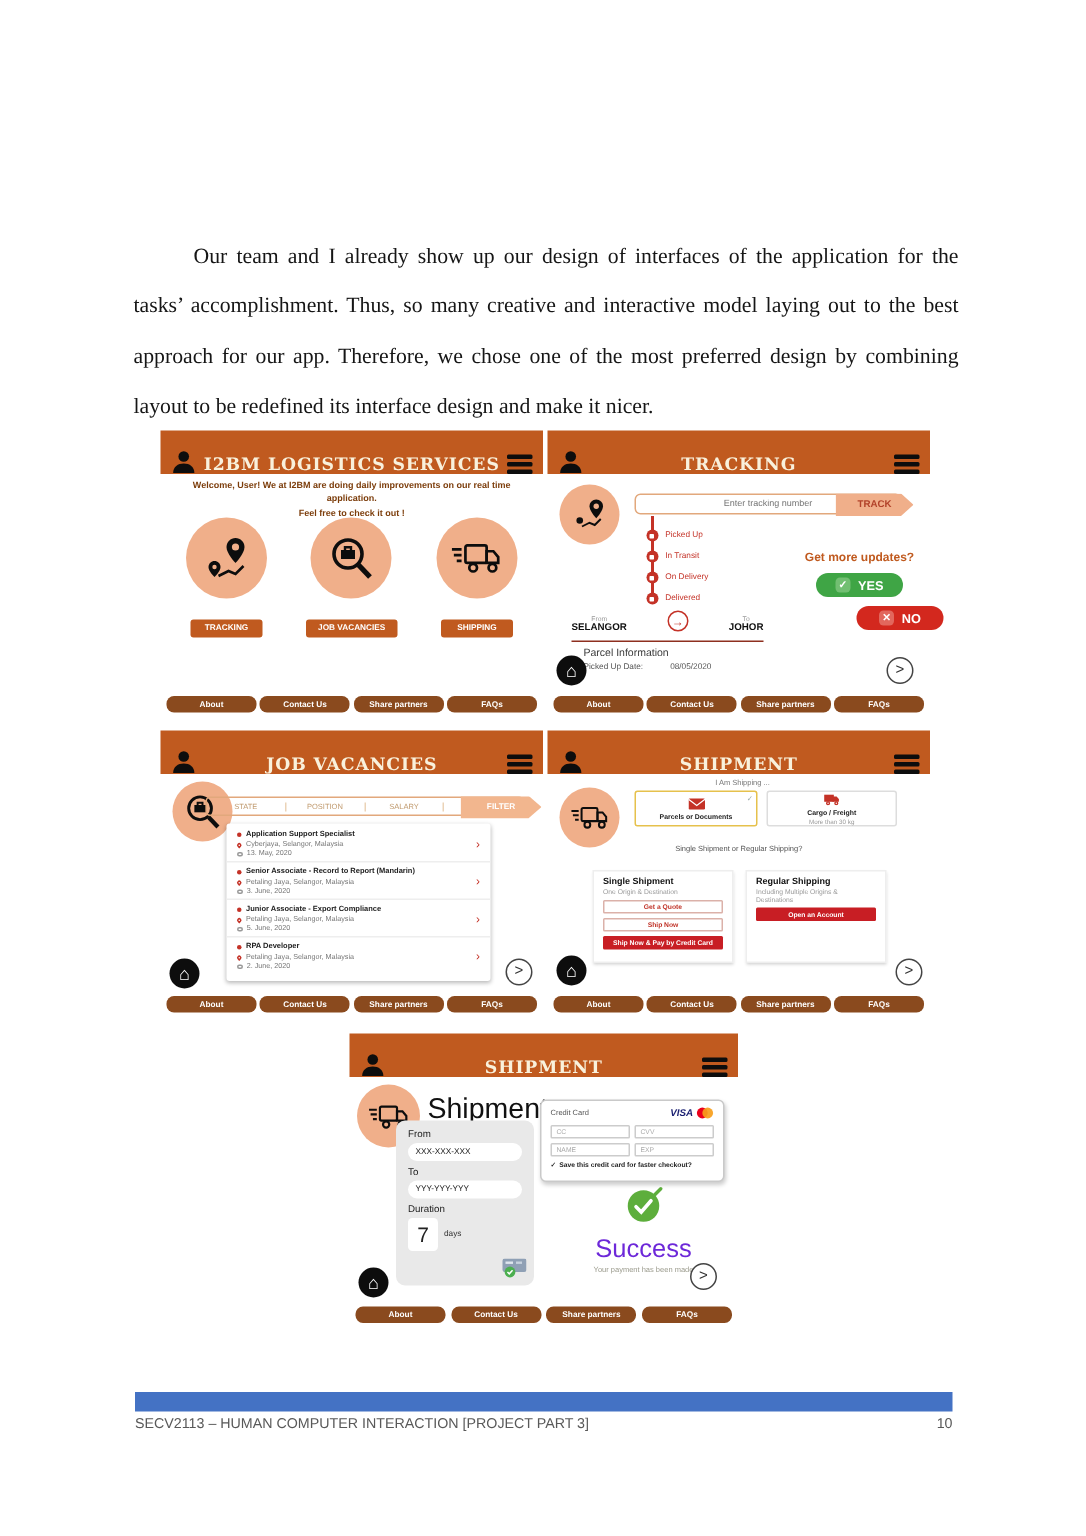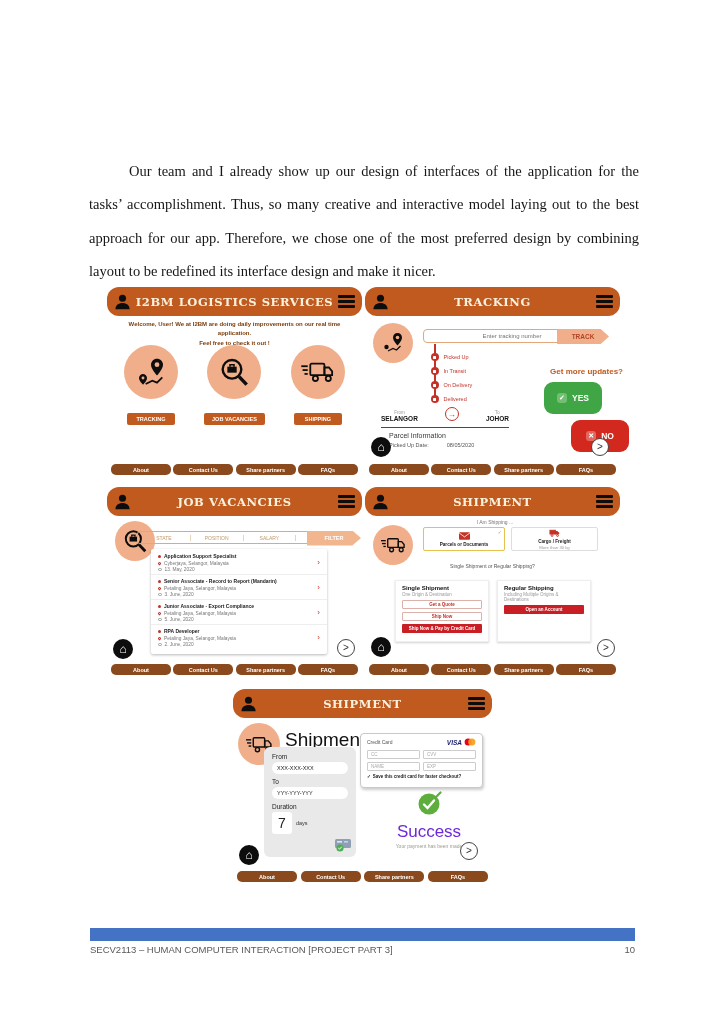--- a/index.html
+++ b/index.html
@@ -11,21 +11,21 @@
   .page{position:relative;width:724px;height:1024px;background:#fff;overflow:hidden;
         font-family:"Liberation Serif",serif;}
   .doc-heading{position:absolute;left:89px;top:90px;margin:0;font-size:19px;font-weight:normal;
         color:var(--blue);}
   .doc-paragraph{position:absolute;left:89px;top:140px;width:550px;font-size:14.5px;
         line-height:33.5px;color:#161616;text-align:justify;text-indent:40px;}
 
   
   .screen{position:absolute;background:#fff;font-family:"Liberation Sans",sans-serif;}
   .app-header{position:absolute;left:0;top:0;right:0;height:29px;background:var(--orange);
-        display:flex;align-items:center;padding:0 7px;border-radius:12px;}
+        display:flex;align-items:flex-end;padding:0 7px;border-radius:0;}
   .ph-title{flex:1;text-align:center;color:var(--cream);font-family:"DejaVu Serif",serif;
         font-weight:bold;font-size:11.5px;letter-spacing:.6px;}
   .user-svg{width:17px;height:17px;flex:0 0 auto;}
   .burger{display:flex;flex-direction:column;gap:2.5px;width:17px;flex:0 0 auto;cursor:pointer;}
   .burger span{height:2.7px;background:#0d0d0d;border-radius:1px;}
   .nav-row{position:absolute;left:4px;right:4px;bottom:3px;display:flex;justify-content:space-between;}
   .nav-pill{width:60px;height:11px;background:var(--brown);border-radius:5px;color:#fff;
         font-size:5.5px;font-weight:bold;display:flex;align-items:center;justify-content:center;}
   .circle-icon{background:var(--peach);border-radius:50%;display:flex;align-items:center;justify-content:center;}
   .home-dot{position:absolute;width:20px;height:20px;background:#0d0d0d;border-radius:50%;
@@ -63,22 +63,22 @@
   .ft-col{text-align:center;}
   .ft-label{font-size:4.5px;color:#999;}
   .ft-value{font-size:6.5px;font-weight:bold;color:#111;}
   .ft-arrow{width:14px;height:14px;border:1.2px solid var(--red);border-radius:50%;color:var(--red);
         display:flex;align-items:center;justify-content:center;font-size:8px;margin-bottom:1px;}
   .ft-underline{position:absolute;left:16px;top:140px;width:128px;height:1px;background:#8E2F1F;}
   .parcel{position:absolute;left:24px;top:145px;}
   .parcel-h{font-size:7px;color:#3a3a3a;}
   .parcel-row{display:flex;gap:18px;margin-top:3px;font-size:5.5px;color:#555;}
   .updates{position:absolute;left:158px;top:80px;width:100px;text-align:center;}
-  .upd-q{color:var(--orange);font-weight:bold;font-size:8px;text-align:right;}
-  .ans-pill{width:58px;height:32px;border-radius:9px;margin:6px auto 0;display:flex;
+  .upd-q{color:var(--orange);font-weight:bold;font-size:8px;}
+  .ans-pill{width:58px;height:16px;border-radius:9px;margin:6px auto 0;display:flex;
         align-items:center;justify-content:center;gap:5px;color:#fff;font-weight:bold;font-size:8.5px;}
   .ans-yes{background:var(--green);}
   .ans-no{background:var(--nored);margin-left:48px;}
   .mini-sq{width:10px;height:10px;border-radius:3px;display:flex;align-items:center;
         justify-content:center;font-size:7px;color:#fff;}
   .mini-yes{background:#72BF72;}
   .mini-no{background:#E2675D;}
 
   
   .filter-bar{position:absolute;left:30px;top:44px;width:212px;height:13px;border:1px solid #E2A87C;

